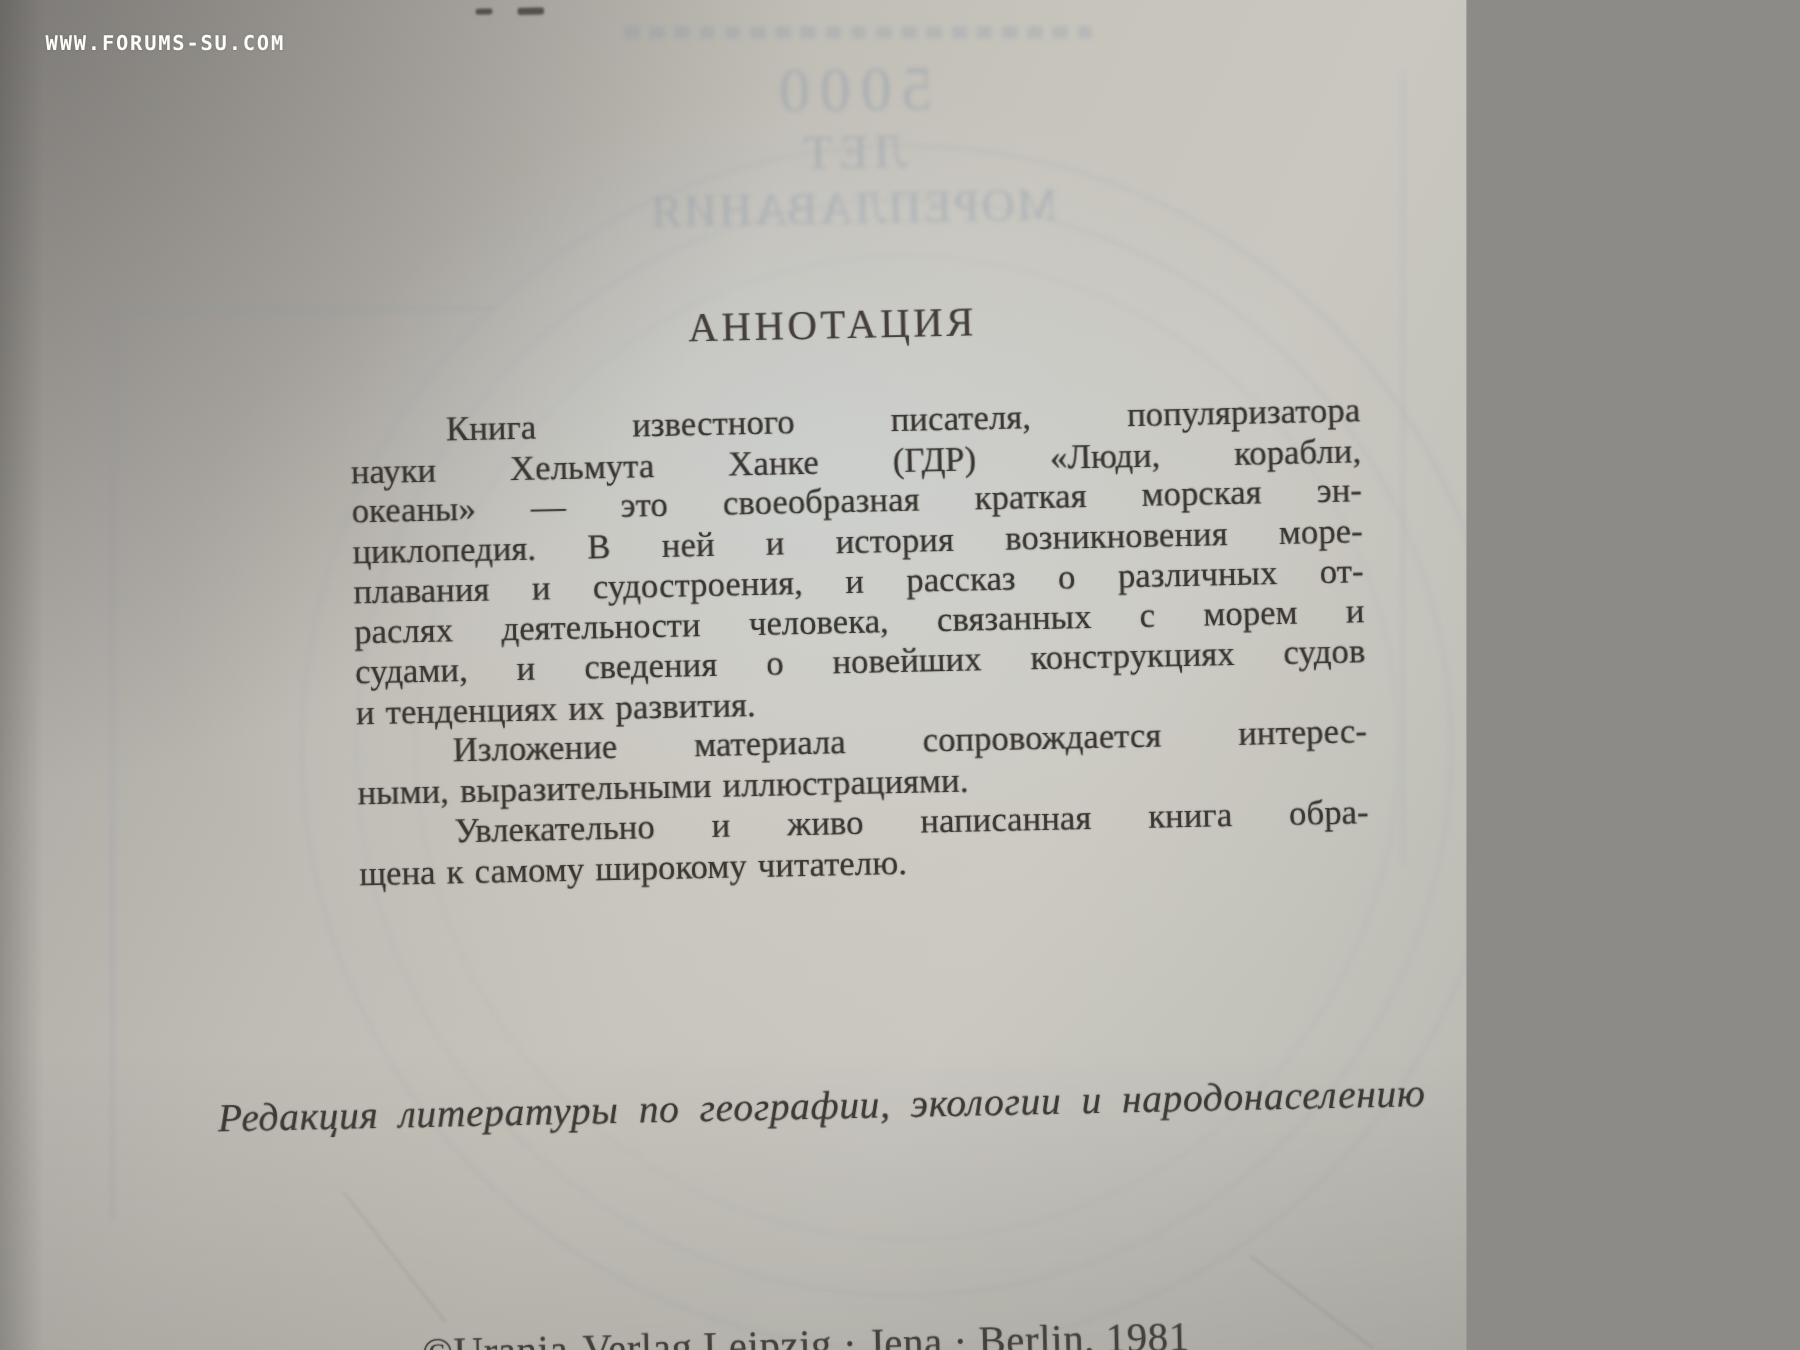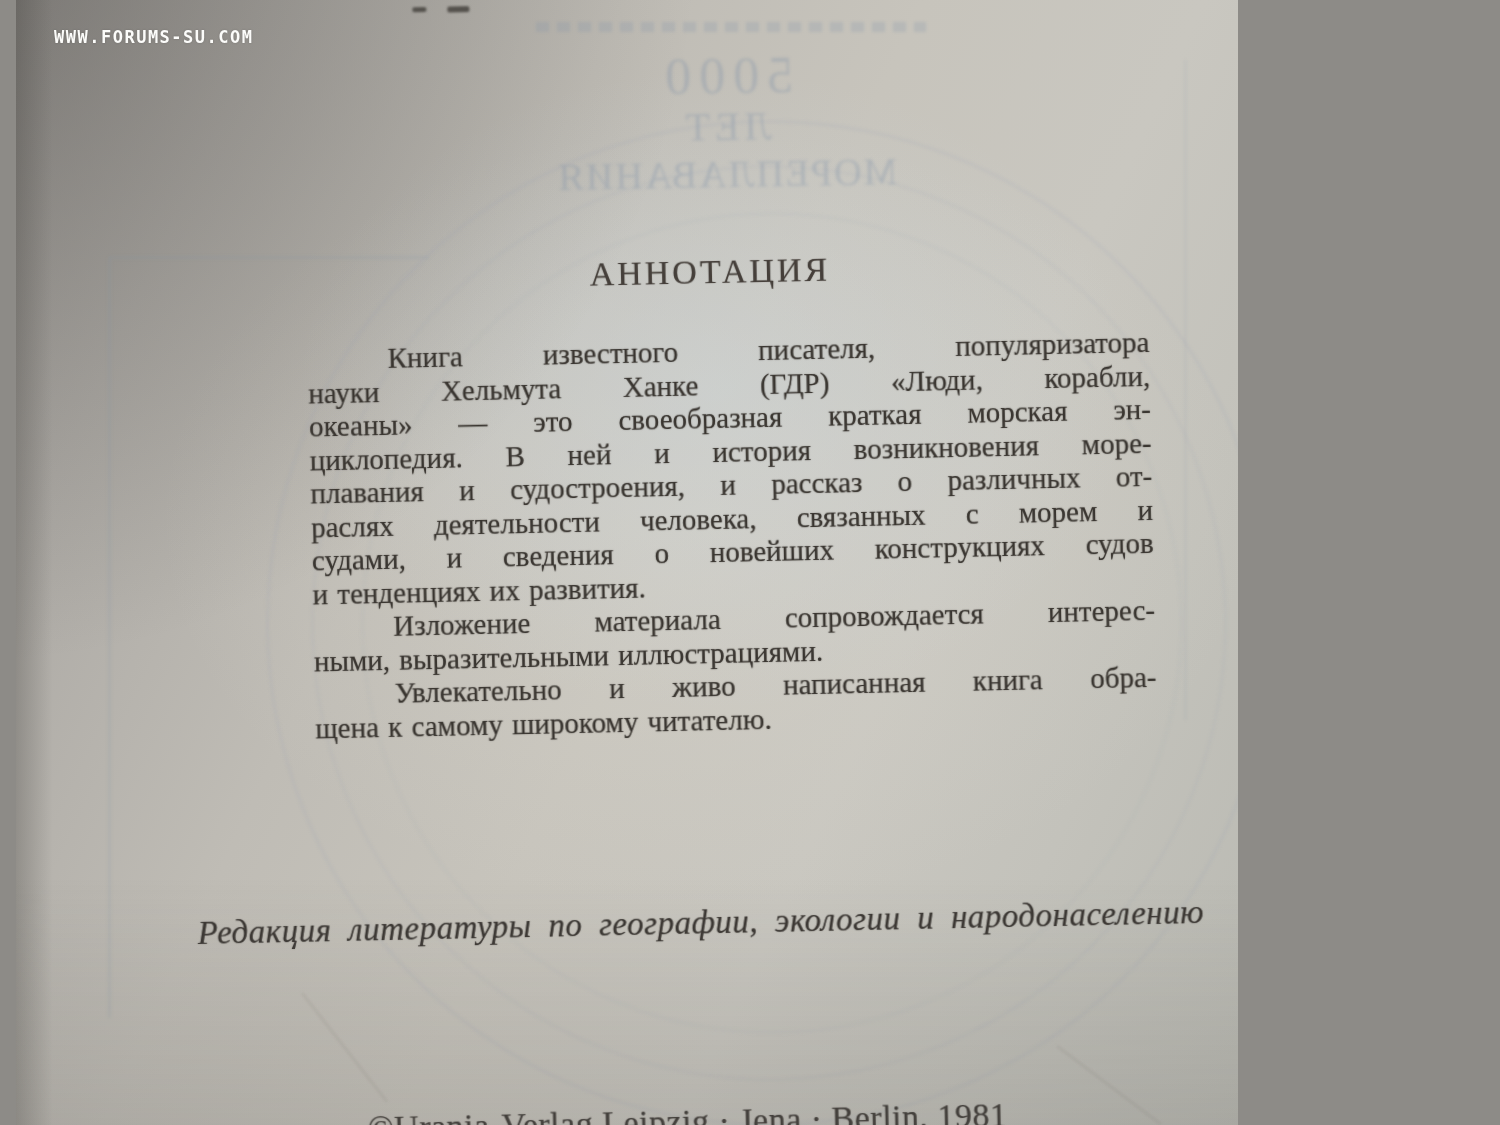--- a/index.html
+++ b/index.html
@@ -2,21 +2,20 @@
 <html><head>
 <meta charset="utf-8">
 <style>
   html,body{margin:0;padding:0;background:#8d8b87;}
   #stage{
     position:relative;width:1222px;height:1125px;overflow:hidden;
     font-family:"Liberation Serif",serif;
     background:
       radial-gradient(ellipse 780px 560px at 690px 520px, rgba(214,211,202,0.55), rgba(214,211,202,0) 70%),
       linear-gradient(115deg,#9f9c98 0%,#aeaba6 15%,#bfbcb5 35%,#c7c4bc 52%,#c9c7c0 68%,#c3c2bb 82%,#b9b9b2 100%);
-    margin-left: 16px;
   }
   .layer{position:absolute;inset:0;pointer-events:none;}
   .shade-topleft{background:radial-gradient(circle at -4% -6%, rgba(58,56,53,0.38), rgba(58,56,53,0) 42%);}
   .shade-leftedge{background:linear-gradient(to right, rgba(66,64,60,0.30), rgba(66,64,60,0) 3%);}
   .shade-bottom{background:linear-gradient(to bottom, rgba(0,0,0,0) 78%, rgba(100,98,94,0.20) 100%);}
   .tint-blue{background:radial-gradient(ellipse 560px 430px at 700px 390px, rgba(205,216,223,0.40), rgba(205,216,223,0) 75%);}
 
   
   .showthrough{filter:blur(1.6px);}
   .st-title{

